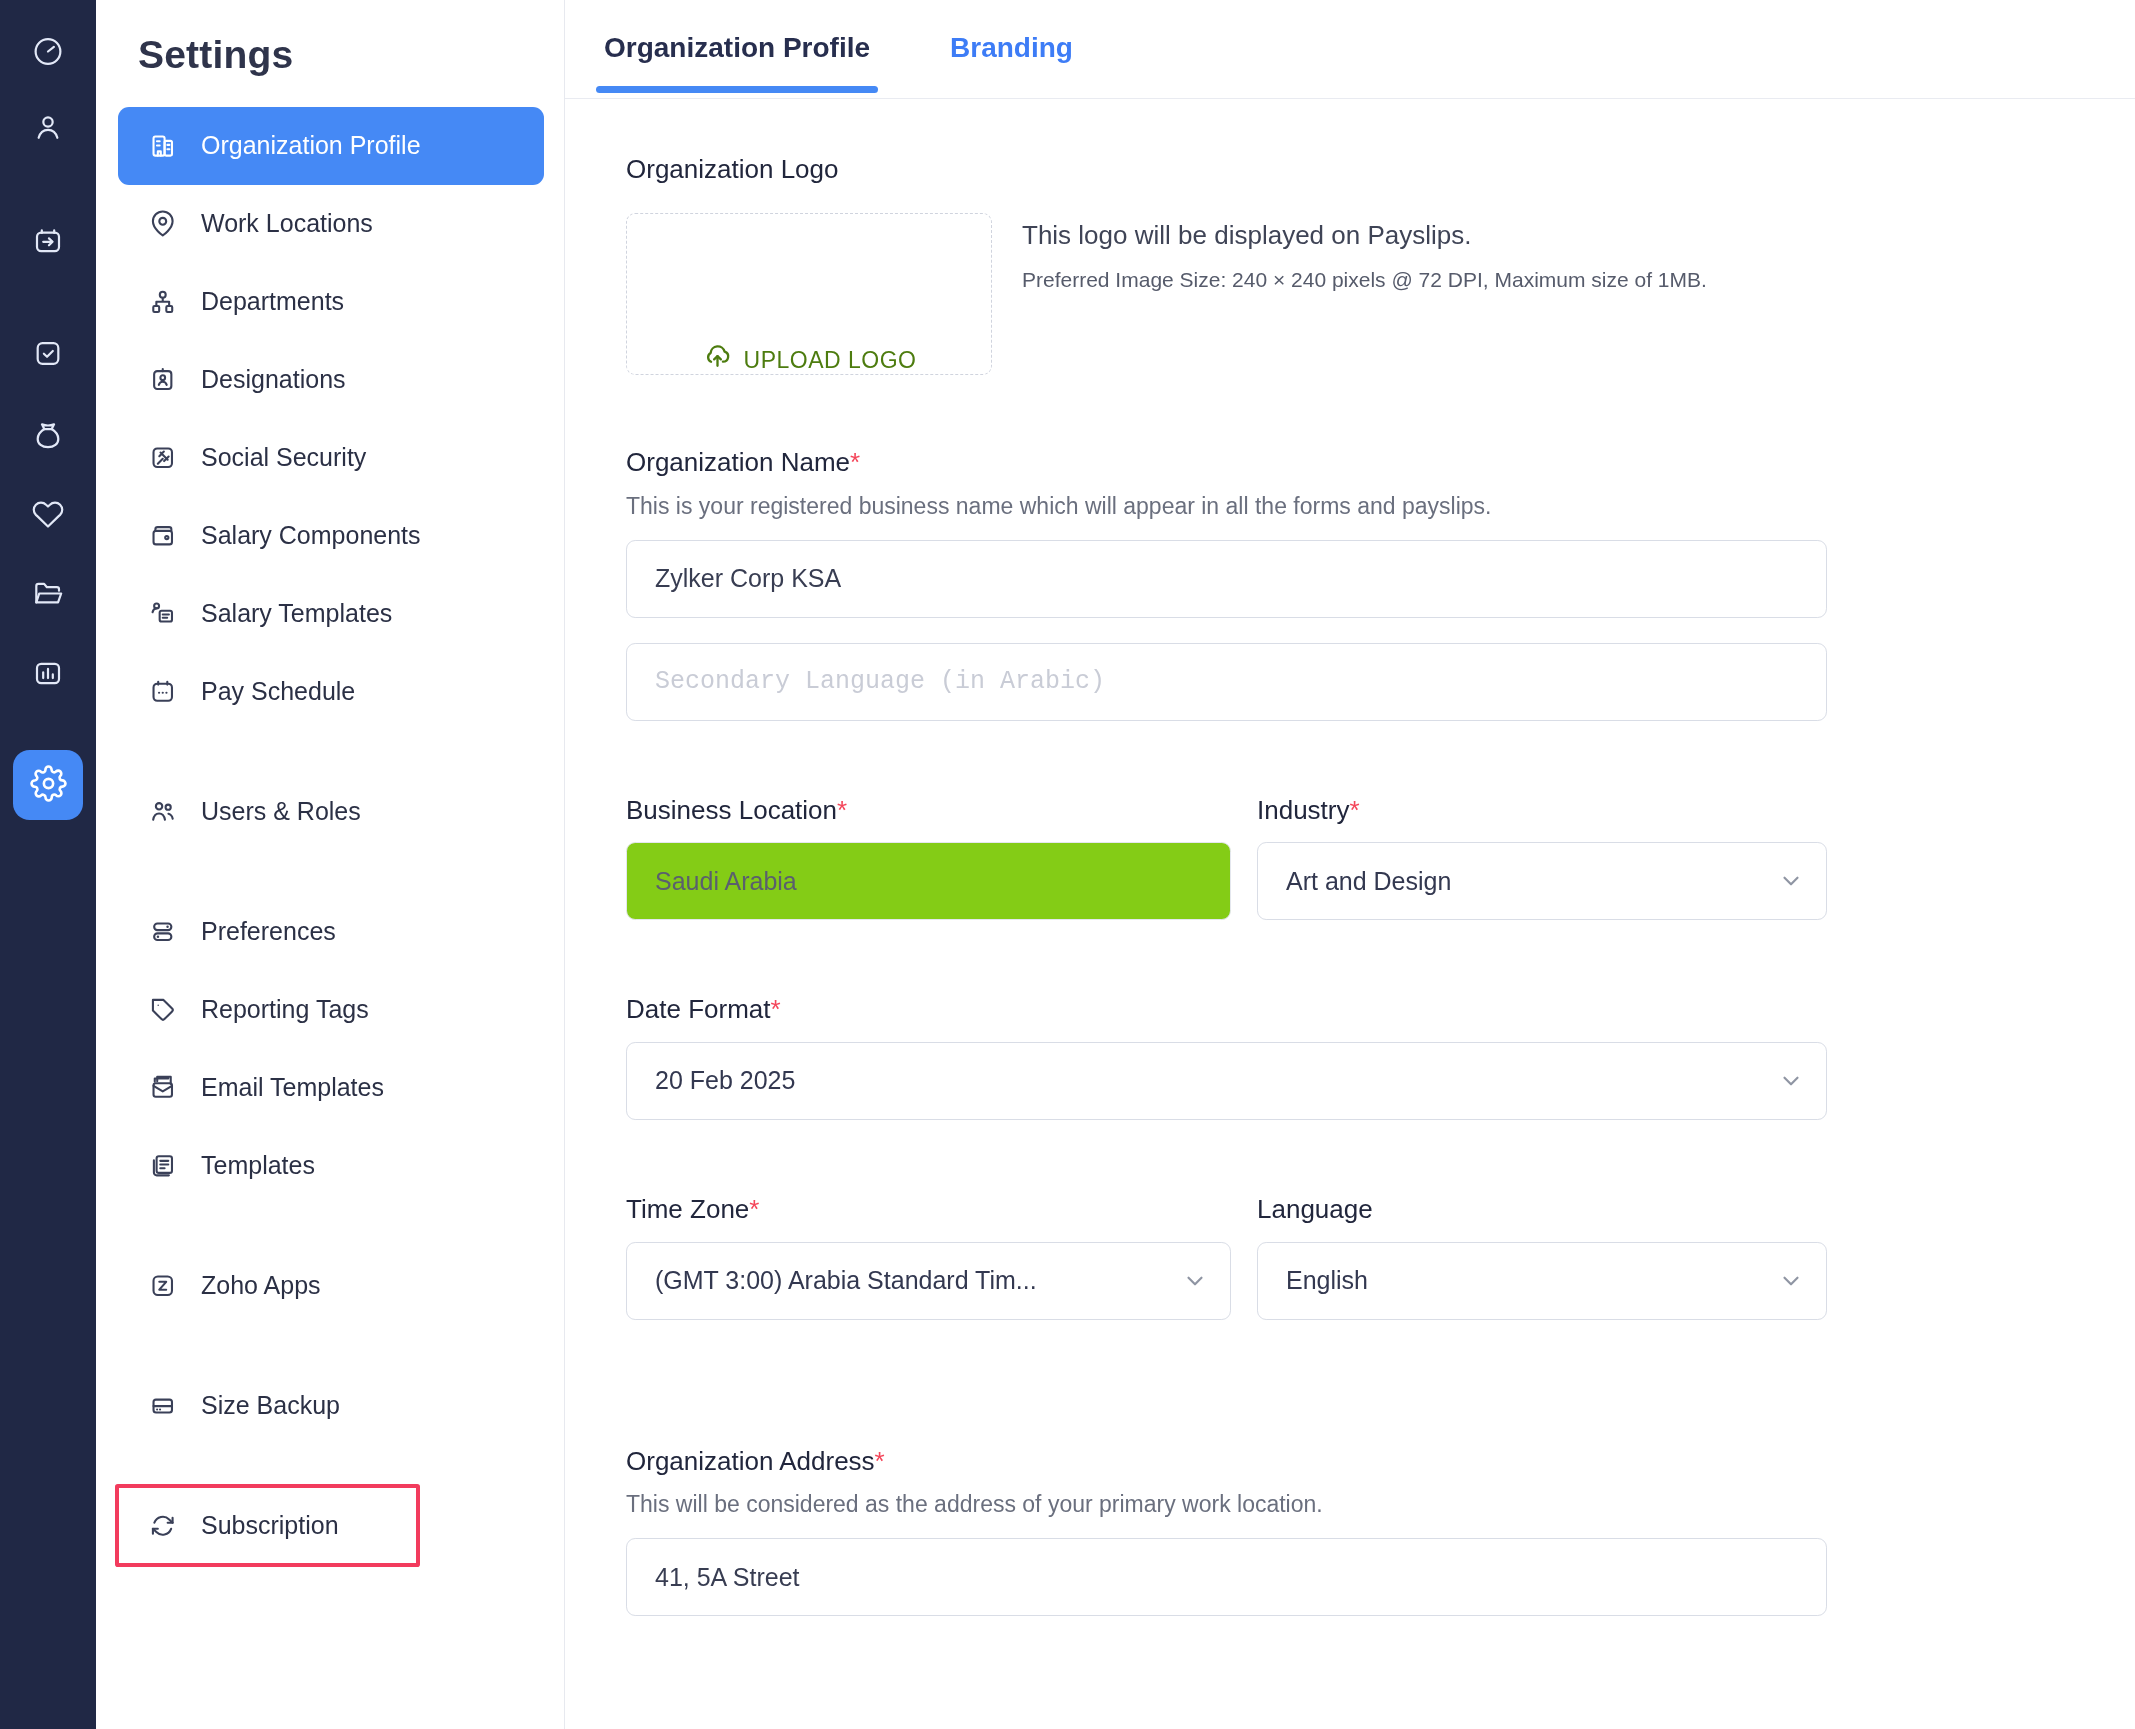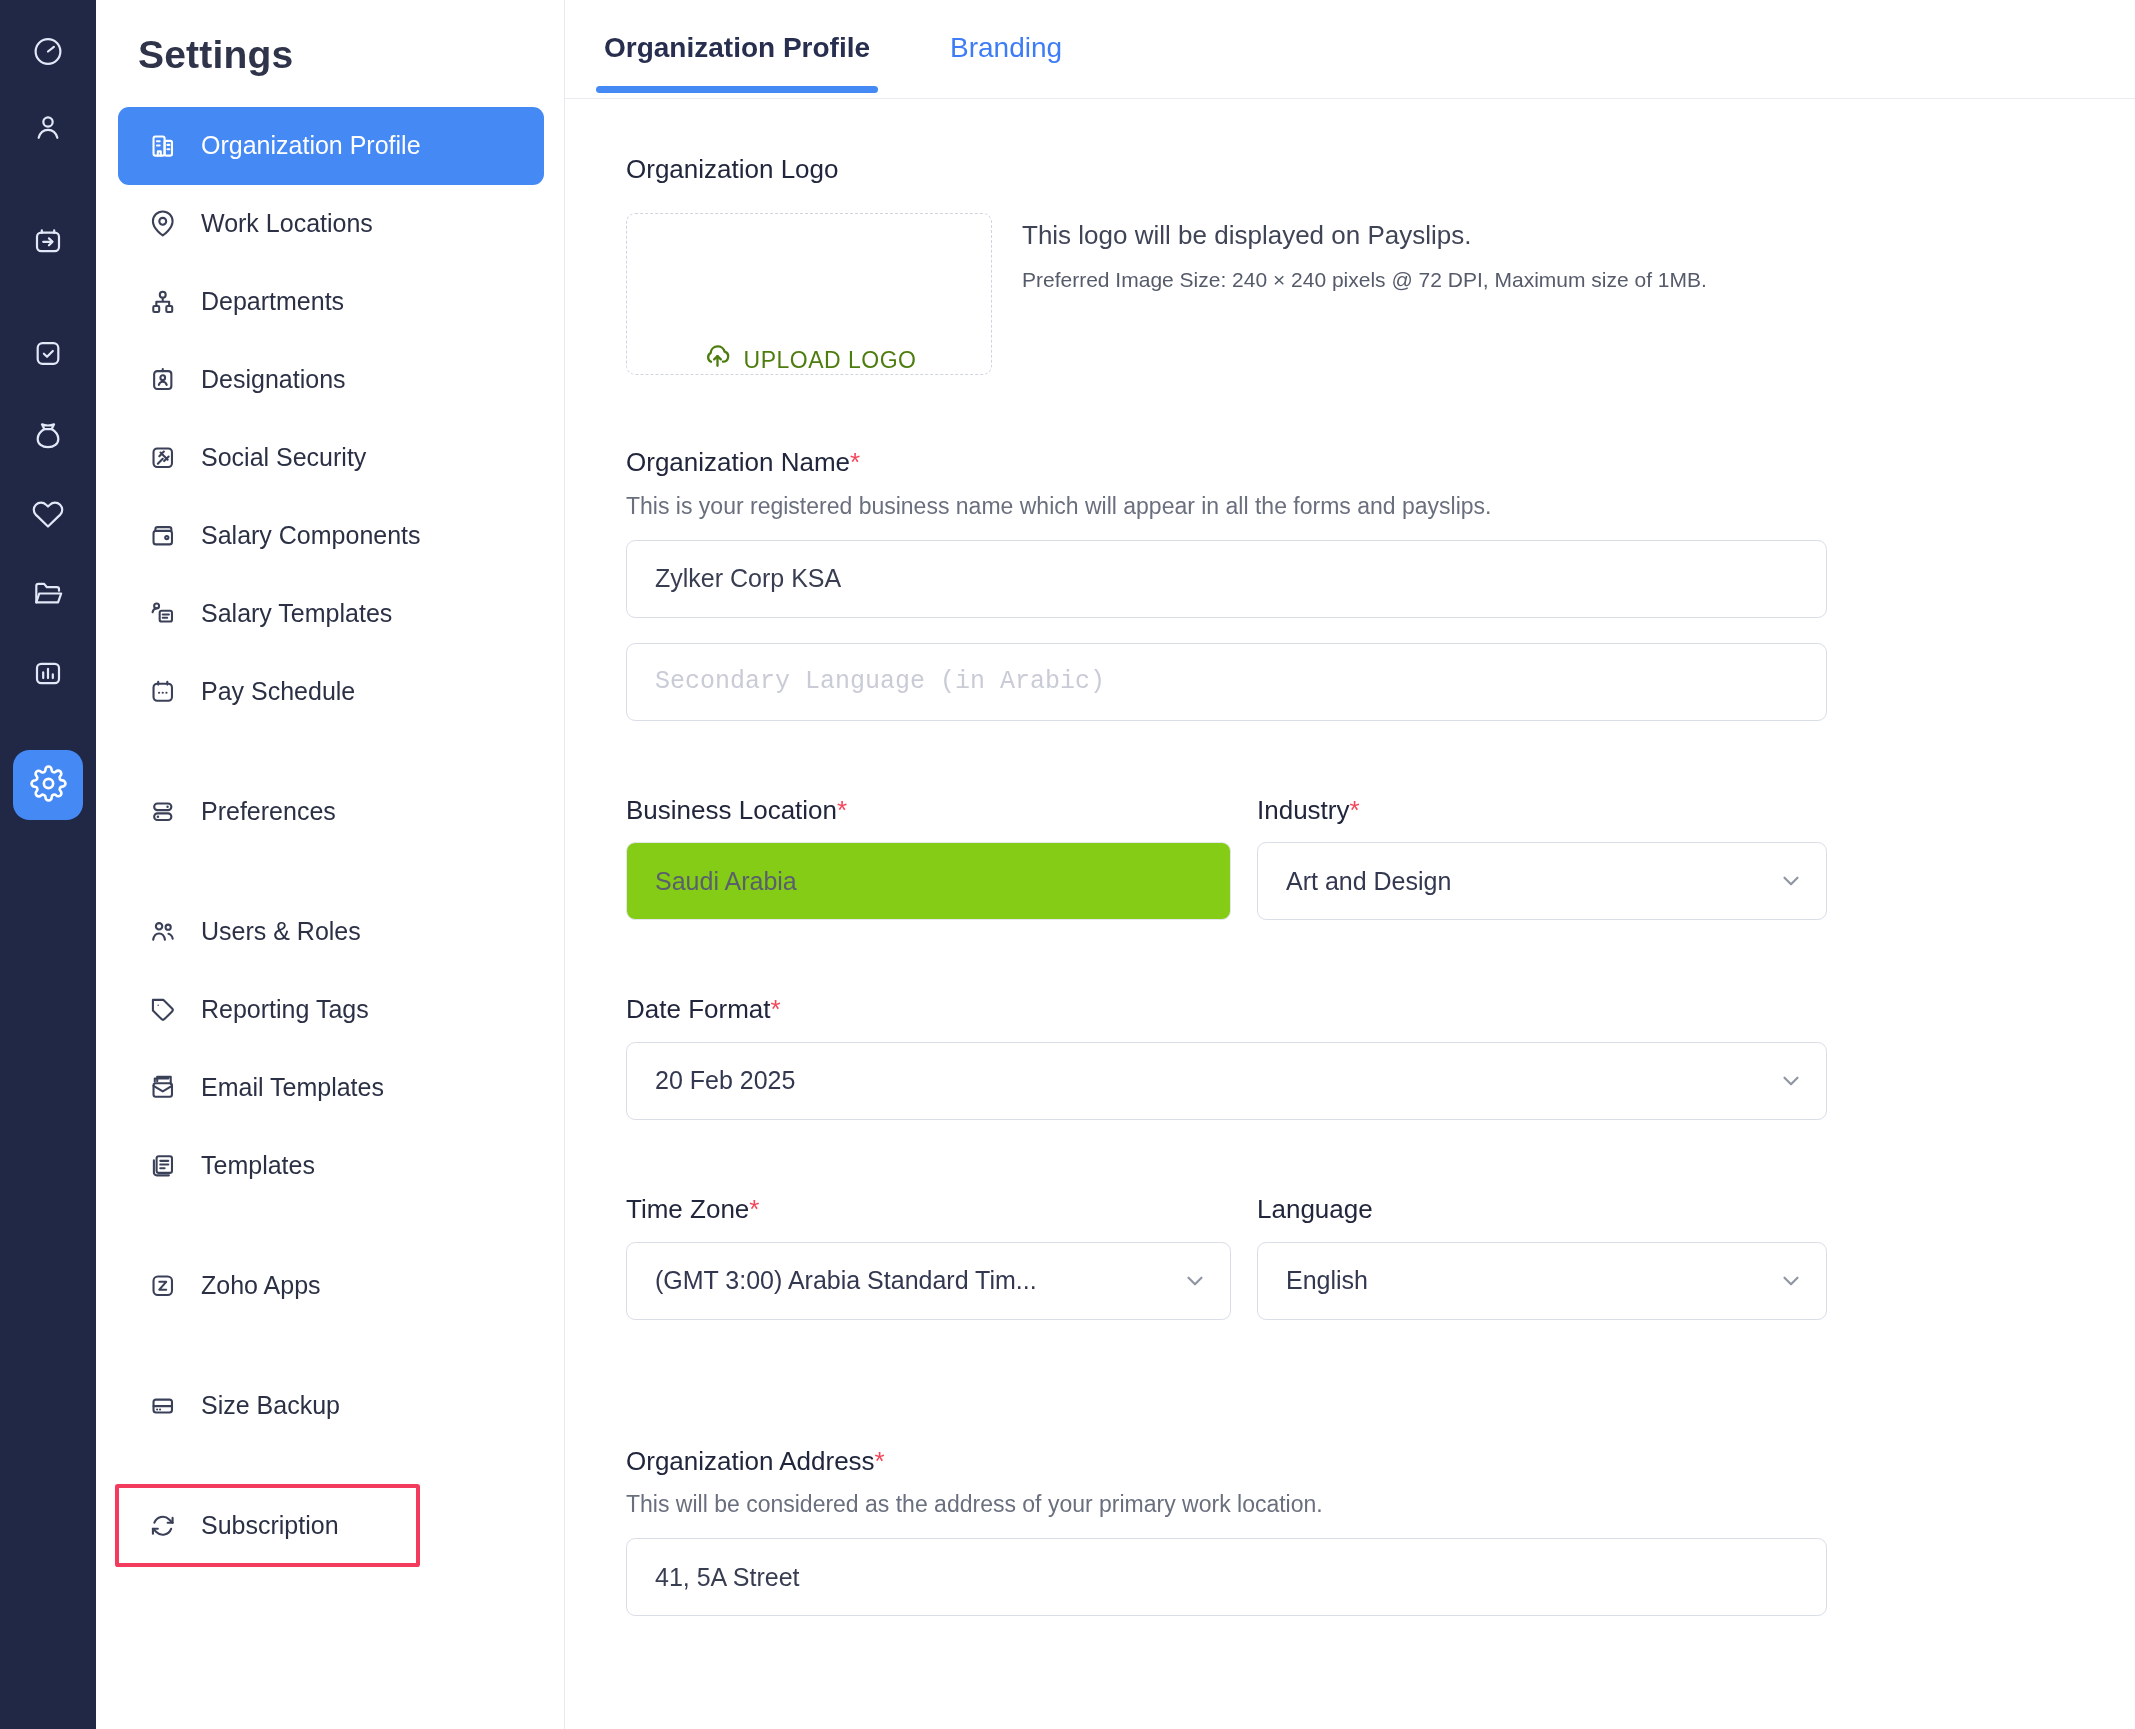--- a/index.html
+++ b/index.html
@@ -35,21 +35,21 @@
     border:4.6px solid #f23b5d; border-radius:2.8px; pointer-events:none; }
 
   
   .content { flex:1 1 auto; height:100%; display:flex; flex-direction:column; background:#fff; }
   .tabs { position:relative; height:99px; border-bottom:0.9px solid #e9ebf1; padding-left:39px;
     display:flex; align-items:center; flex:0 0 99px; }
   .tab { position:relative; font-size:28px; cursor:pointer; margin-top:9.2px; padding:16.6px 0 28px 0; }
   .tab.active { color:#272e4e; font-weight:700; }
   .tab.active .underline { position:absolute; left:-8.3px; right:-8.3px; bottom:-0.9px; height:6.5px;
     background:#4589f5; border-radius:3.7px; }
-  .tab.link { color:#3d7cf6; font-weight:400; margin-left:80px; }
+  .tab.link { color:#3d7cf6; font-weight:700; margin-left:80px; }
 
   .form { flex:1 1 auto; overflow:hidden; padding:0 309px 0 61px; }
   .flabel { font-size:26px; font-weight:500; color:#21263c; }
   .req { color:#f4465a; font-weight:500; }
   .helper { font-size:23px; color:#6a6f7e; margin-top:14.8px; }
 
   .logo-label { margin-top:55px; }
   .logo-row { display:flex; margin-top:28px; }
   .upload-box { width:366px; height:162px; border:1.8px dashed #d0d4de; border-radius:9.2px;
     display:flex; align-items:flex-end; justify-content:center; cursor:pointer; color:#4d7c0f; }
@@ -241,39 +241,39 @@
               <circle cx="12" cy="12.8" r="0.9" fill="currentColor" stroke="none"></circle>
               <circle cx="15" cy="12.8" r="0.9" fill="currentColor" stroke="none"></circle>
             </svg>
           </span>
         <span class="lbl">Pay Schedule</span>
       </div>
 
       <div class="nav-item grp">
         <span class="nic">
             <svg viewBox="0 0 24 24" fill="none" stroke="currentColor" stroke-width="1.7" stroke-linecap="round" stroke-linejoin="round">
+              <circle cx="9" cy="7.6" r="2.6"></circle>
+              <path d="M4.2 18.5c.6-3.3 2.4-5.1 4.8-5.1s4.2 1.8 4.8 5.1"></path>
+              <circle cx="16.4" cy="8.3" r="2.1"></circle>
+              <path d="M16.6 13.6c1.9.4 3 1.8 3.5 4.1"></path>
+            </svg>
+          </span>
+        <span class="lbl">Users &amp; Roles</span>
+      </div>
+
+      <div class="nav-item grp">
+        <span class="nic">
+            <svg viewBox="0 0 24 24" fill="none" stroke="currentColor" stroke-width="1.7" stroke-linecap="round" stroke-linejoin="round">
               <rect x="5" y="5.3" width="14" height="5.4" rx="2.7"></rect>
               <circle cx="15.9" cy="8" r="1" fill="currentColor" stroke="none"></circle>
               <rect x="5" y="13.3" width="14" height="5.4" rx="2.7"></rect>
               <circle cx="8.1" cy="16" r="1" fill="currentColor" stroke="none"></circle>
             </svg>
           </span>
         <span class="lbl">Preferences</span>
-      </div>
-
-      <div class="nav-item grp">
-        <span class="nic">
-            <svg viewBox="0 0 24 24" fill="none" stroke="currentColor" stroke-width="1.7" stroke-linecap="round" stroke-linejoin="round">
-              <circle cx="9" cy="7.6" r="2.6"></circle>
-              <path d="M4.2 18.5c.6-3.3 2.4-5.1 4.8-5.1s4.2 1.8 4.8 5.1"></path>
-              <circle cx="16.4" cy="8.3" r="2.1"></circle>
-              <path d="M16.6 13.6c1.9.4 3 1.8 3.5 4.1"></path>
-            </svg>
-          </span>
-        <span class="lbl">Users &amp; Roles</span>
       </div>
 
       <div class="nav-item">
         <span class="nic">
             <svg viewBox="0 0 24 24" fill="none" stroke="currentColor" stroke-width="1.7" stroke-linecap="round" stroke-linejoin="round">
               <path d="M19.6 13.4l-6.2 6.2a1.7 1.7 0 0 1-2.4 0L4 12.6V4h8.6l7 7a1.7 1.7 0 0 1 0 2.4z"></path>
               <circle cx="8.3" cy="8.3" r="0.6" fill="currentColor" stroke="none"></circle>
             </svg>
           </span>
         <span class="lbl">Reporting Tags</span>

